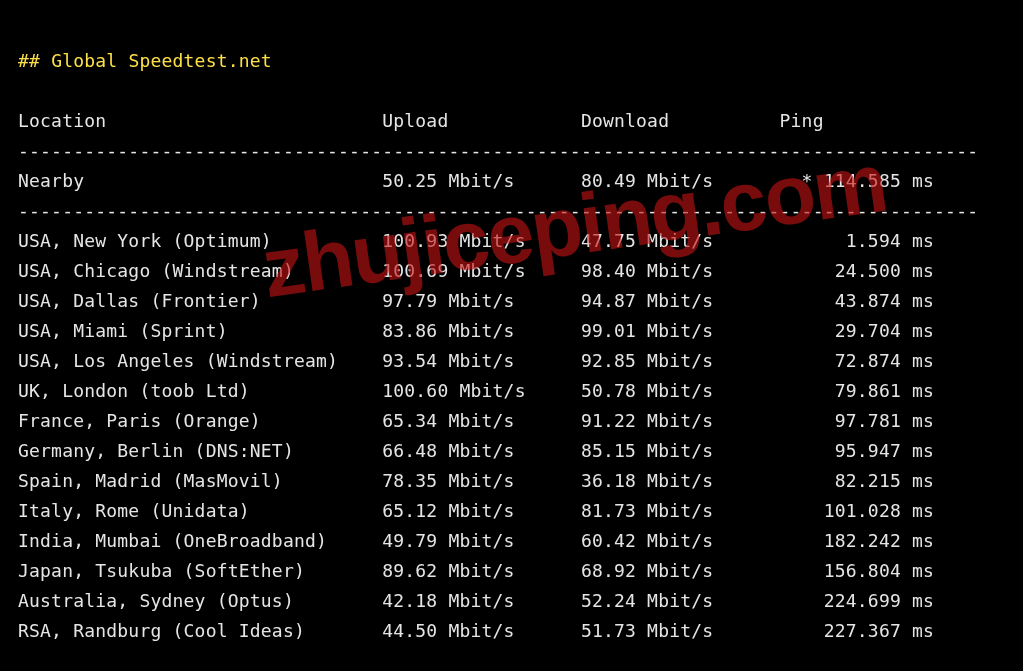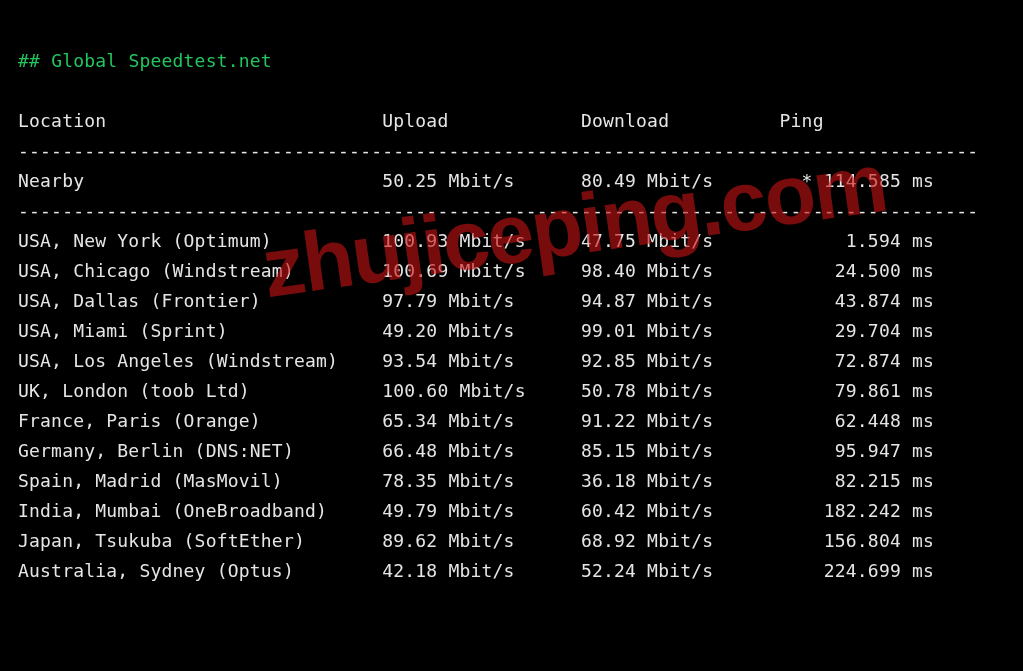--- a/index.html
+++ b/index.html
@@ -14,21 +14,21 @@
     font-family: "Consolas", "Menlo", "DejaVu Sans Mono", "Courier New", monospace;
     font-size: 18px;
     line-height: 30px;
     color: #e5e5e5;
     white-space: pre;
     padding: 16px 18px;
     position: relative;
     letter-spacing: 0.2px;
   }
   .header {
-    color: #22c55e;
+    color: #fde047;
   }
   .watermark {
     position: absolute;
     left: 260px;
     top: 210px;
     font-family: Arial, Helvetica, sans-serif;
     font-size: 84px;
     font-weight: 700;
     color: rgba(200, 20, 20, 0.60);
     transform: rotate(-8deg);
@@ -44,24 +44,26 @@
 <div class="terminal">
 <span class="header"><span>## </span><span>Global Speedtest.net</span></span>
 
 <span class="line" id="header-line">Location                         Upload            Download          Ping</span>
 <span class="line">---------------------------------------------------------------------------------------</span>
 <span class="line" id="nearby-line">Nearby                           50.25 Mbit/s      80.49 Mbit/s        * 114.585 ms</span>
 <span class="line">---------------------------------------------------------------------------------------</span>
 <span id="results-block"><span class="line">USA, New York (Optimum)          100.93 Mbit/s     47.75 Mbit/s            1.594 ms
 </span><span class="line">USA, Chicago (Windstream)        100.69 Mbit/s     98.40 Mbit/s           24.500 ms
 </span><span class="line">USA, Dallas (Frontier)           97.79 Mbit/s      94.87 Mbit/s           43.874 ms
-</span><span class="line">USA, Miami (Sprint)              49.20 Mbit/s      99.01 Mbit/s           29.704 ms
+</span><span class="line">USA, Miami (Sprint)              83.86 Mbit/s      99.01 Mbit/s           29.704 ms
 </span><span class="line">USA, Los Angeles (Windstream)    93.54 Mbit/s      92.85 Mbit/s           72.874 ms
 </span><span class="line">UK, London (toob Ltd)            100.60 Mbit/s     50.78 Mbit/s           79.861 ms
-</span><span class="line">France, Paris (Orange)           65.34 Mbit/s      91.22 Mbit/s           62.448 ms
+</span><span class="line">France, Paris (Orange)           65.34 Mbit/s      91.22 Mbit/s           97.781 ms
 </span><span class="line">Germany, Berlin (DNS:NET)        66.48 Mbit/s      85.15 Mbit/s           95.947 ms
 </span><span class="line">Spain, Madrid (MasMovil)         78.35 Mbit/s      36.18 Mbit/s           82.215 ms
+</span><span class="line">Italy, Rome (Unidata)            65.12 Mbit/s      81.73 Mbit/s          101.028 ms
 </span><span class="line">India, Mumbai (OneBroadband)     49.79 Mbit/s      60.42 Mbit/s          182.242 ms
 </span><span class="line">Japan, Tsukuba (SoftEther)       89.62 Mbit/s      68.92 Mbit/s          156.804 ms
 </span><span class="line">Australia, Sydney (Optus)        42.18 Mbit/s      52.24 Mbit/s          224.699 ms
+</span><span class="line">RSA, Randburg (Cool Ideas)       44.50 Mbit/s      51.73 Mbit/s          227.367 ms
 </span></span>
 <div class="watermark">zhujiceping.com</div>
 </div>
 
 </body></html>

